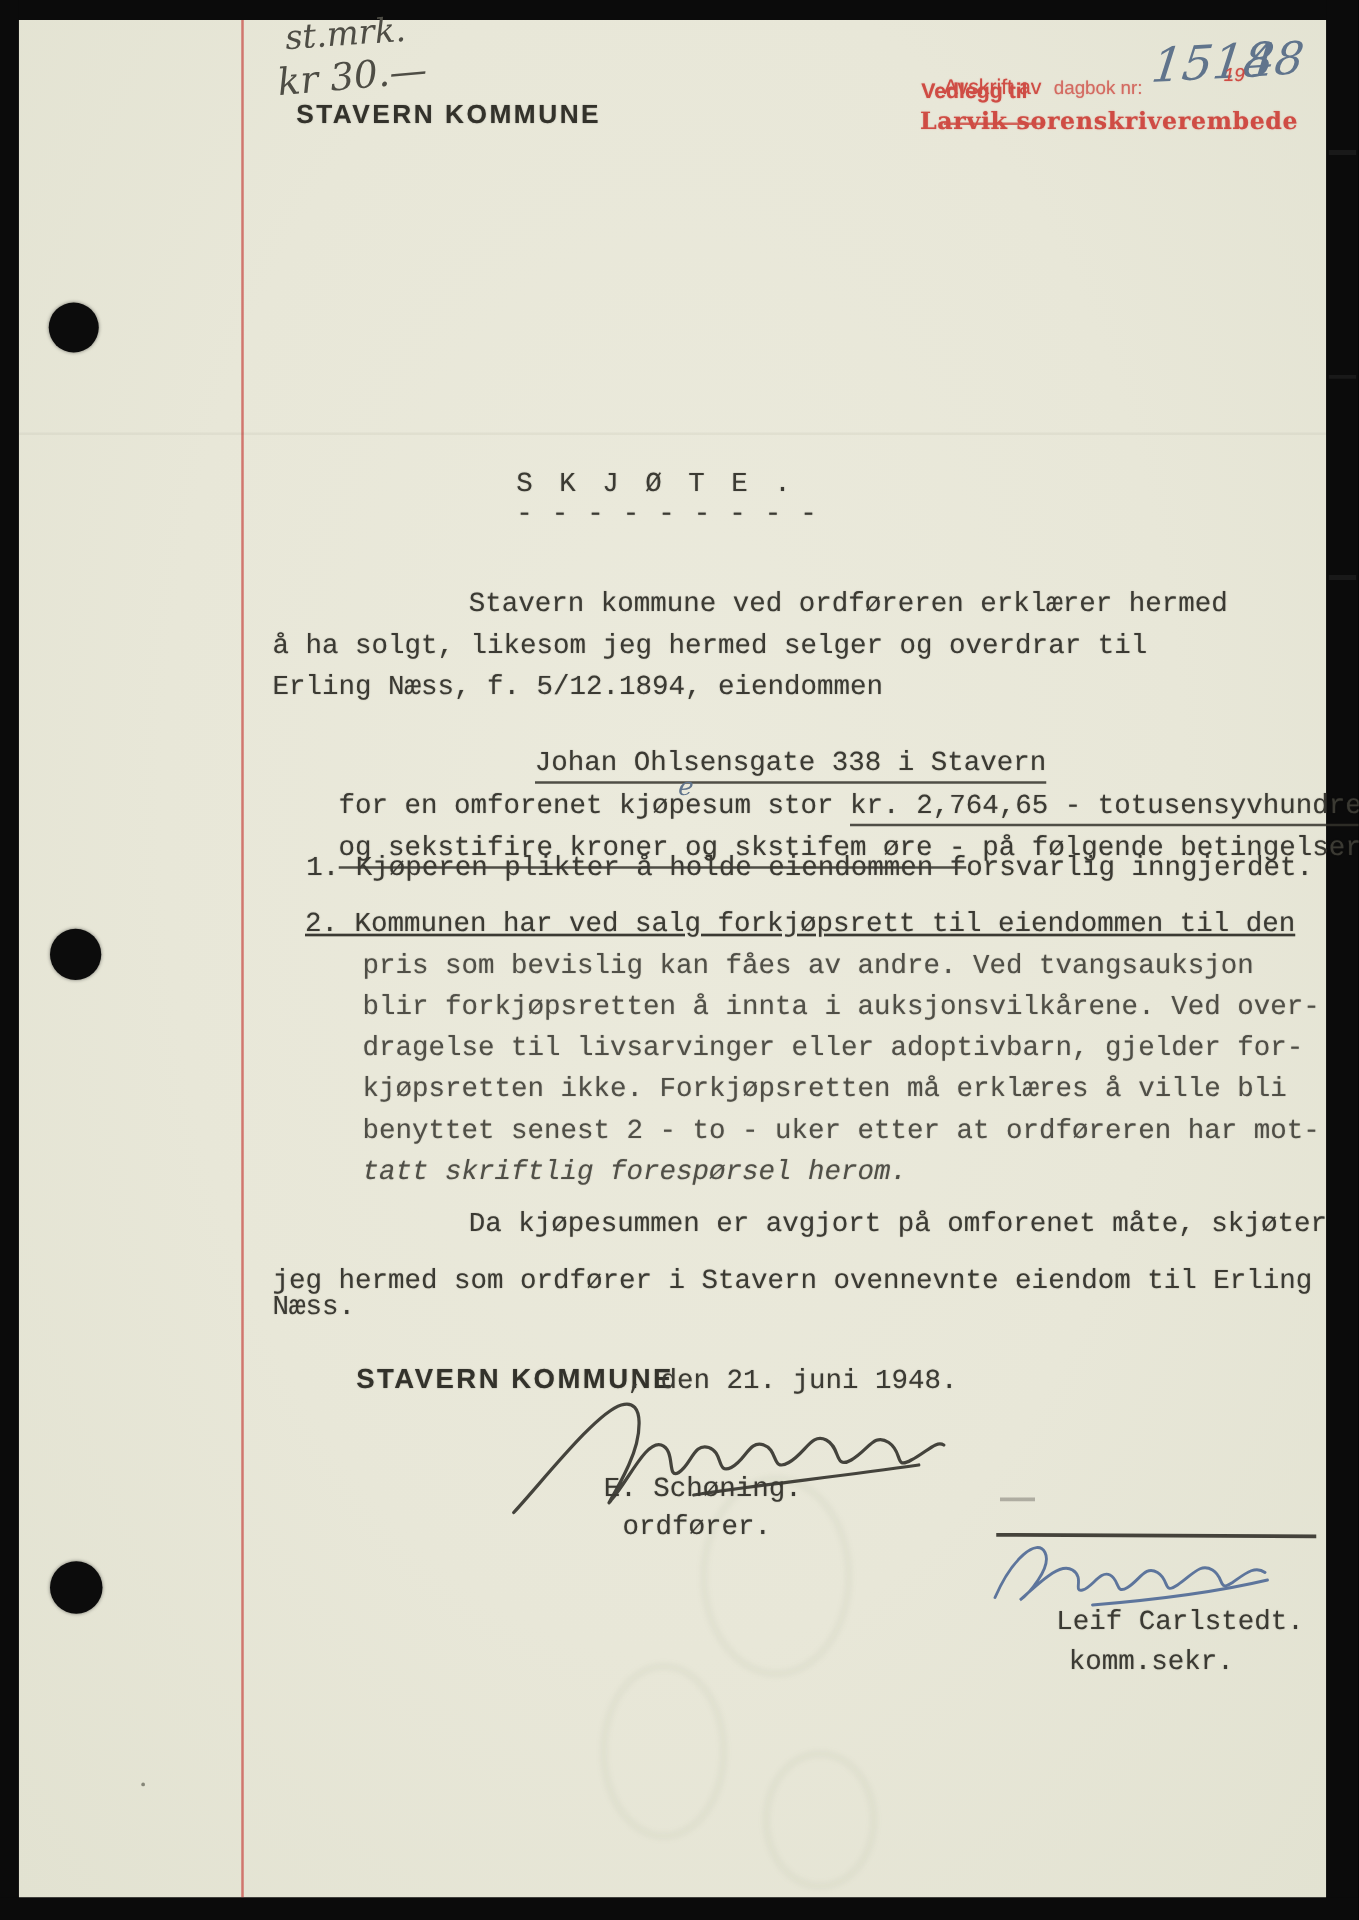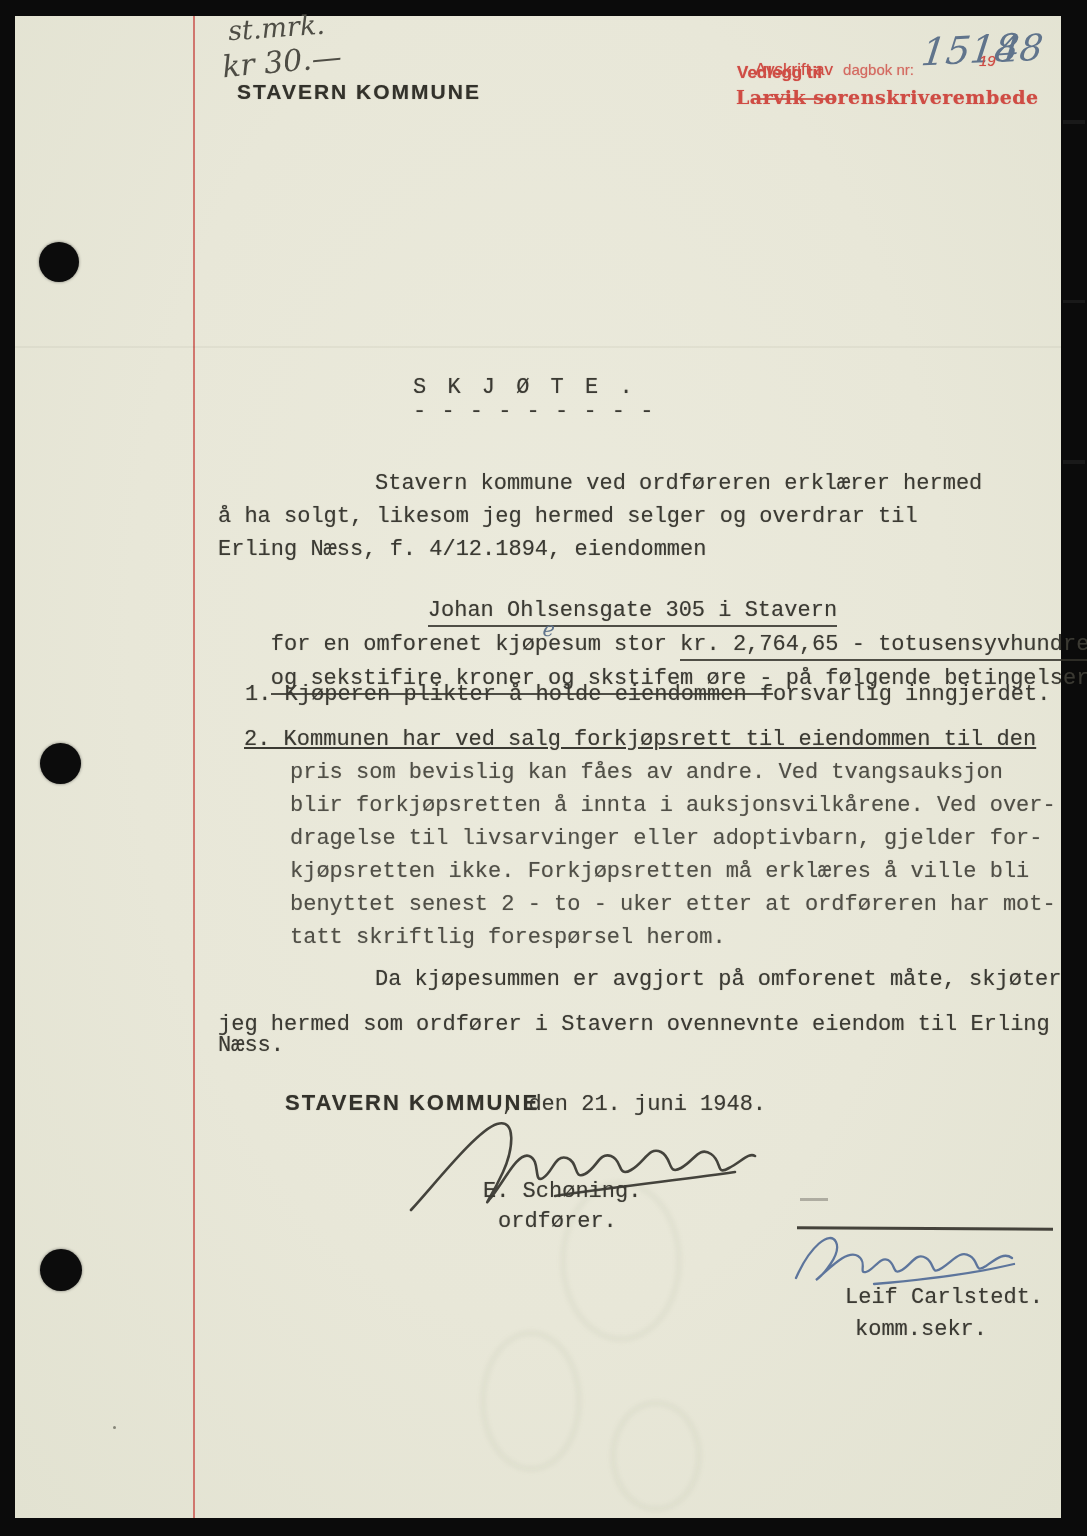--- a/index.html
+++ b/index.html
@@ -81,41 +81,41 @@
   <div class="stamp" style="left:979px;top:52px;font-size:15px;font-style:italic;">19</div>
   <div class="hand-blue" style="left:997px;top:28px;font-size:36px;transform:skewX(-10deg) rotate(-4deg);">48</div>
   <div class="stamp" style="left:737px;top:63px;font-size:17px;font-weight:600;">Vedlegg til</div>
   <div class="stamp" style="left:736px;top:86px;font-size:19px;font-weight:700;font-family:'DejaVu Serif',serif;letter-spacing:.5px;">Larvik sorenskriverembede</div>
 
   <div class="tline" style="left:413px;top:374px;letter-spacing:4px;">S K J Ø T E .</div>
   <div class="tline" style="left:413px;top:398px;letter-spacing:1px;">- - - - - - - - -</div>
 
   <div class="tline" style="left:375px;top:470px;">Stavern kommune ved ordføreren erklærer hermed</div>
   <div class="tline" style="left:218px;top:503px;">å ha solgt, likesom jeg hermed selger og overdrar til</div>
-  <div class="tline" style="left:218px;top:536px;">Erling Næss, f. 4/12.1894, eiendommen</div>
+  <div class="tline" style="left:218px;top:536px;">Erling Næss, f. 5/12.1894, eiendommen</div>
   <div class="tline" style="left:375px;top:570px;">
-    <span class="u">Johan Ohlsensgate 305 i Stavern</span>
+    <span class="u">Johan Ohlsensgate 338 i Stavern</span>
   </div>
 
   <div class="tline" style="left:218px;top:604px;">
     <span>for en omforenet kjøpesum stor </span><span class="u">kr. 2,764,65 - totusensyvhundre-</span>
   </div>
   <div class="tline" style="left:218px;top:638px;">
     <span class="u">og sekstifire kroner og skstifem øre -</span><span> på følgende betingelser:</span>
   </div>
   <div class="hand-blue" style="left:543px;top:617px;font-size:20px;transform:skewX(-8deg);">e</div>
 
   <div class="tline" style="left:245px;top:681px;">1. Kjøperen plikter å holde eiendommen forsvarlig inngjerdet.</div>
   <div class="tline" style="left:244px;top:726px;text-decoration:underline;">2. Kommunen har ved salg forkjøpsrett til eiendommen til den</div>
   <div class="tline faded" style="left:290px;top:759px;">pris som bevislig kan fåes av andre. Ved tvangsauksjon</div>
   <div class="tline faded" style="left:290px;top:792px;">blir forkjøpsretten å innta i auksjonsvilkårene. Ved over-</div>
   <div class="tline faded" style="left:290px;top:825px;">dragelse til livsarvinger eller adoptivbarn, gjelder for-</div>
   <div class="tline faded" style="left:290px;top:858px;">kjøpsretten ikke. Forkjøpsretten må erklæres å ville bli</div>
   <div class="tline faded" style="left:290px;top:891px;">benyttet senest 2 - to - uker etter at ordføreren har mot-</div>
-  <div class="tline faded" style="left:290px;top:924px;">tatt skriftlig forespørsel herom.</div>
+  <div class="tline faded" style="left:290px;top:924px;font-style:italic;">tatt skriftlig forespørsel herom.</div>
 
   <div class="tline" style="left:375px;top:966px;">Da kjøpesummen er avgjort på omforenet måte, skjøter</div>
   <div class="tline" style="left:218px;top:999px;margin-top:12px;">jeg hermed som ordfører i Stavern ovennevnte eiendom til Erling</div>
   <div class="tline" style="left:218px;top:1032px;">Næss.</div>
 
   <div class="bold-head" style="left:285px;top:1090px;font-size:22px;">STAVERN KOMMUNE</div>
   <div class="tline" style="left:502px;top:1091px;">, den 21. juni 1948.</div>
 
   <svg class="sig" style="left:405px;top:1112px;" width="360" height="105" viewBox="0 0 360 105">
     <g fill="none" stroke="#44433c" stroke-width="2.6" stroke-linecap="round">

